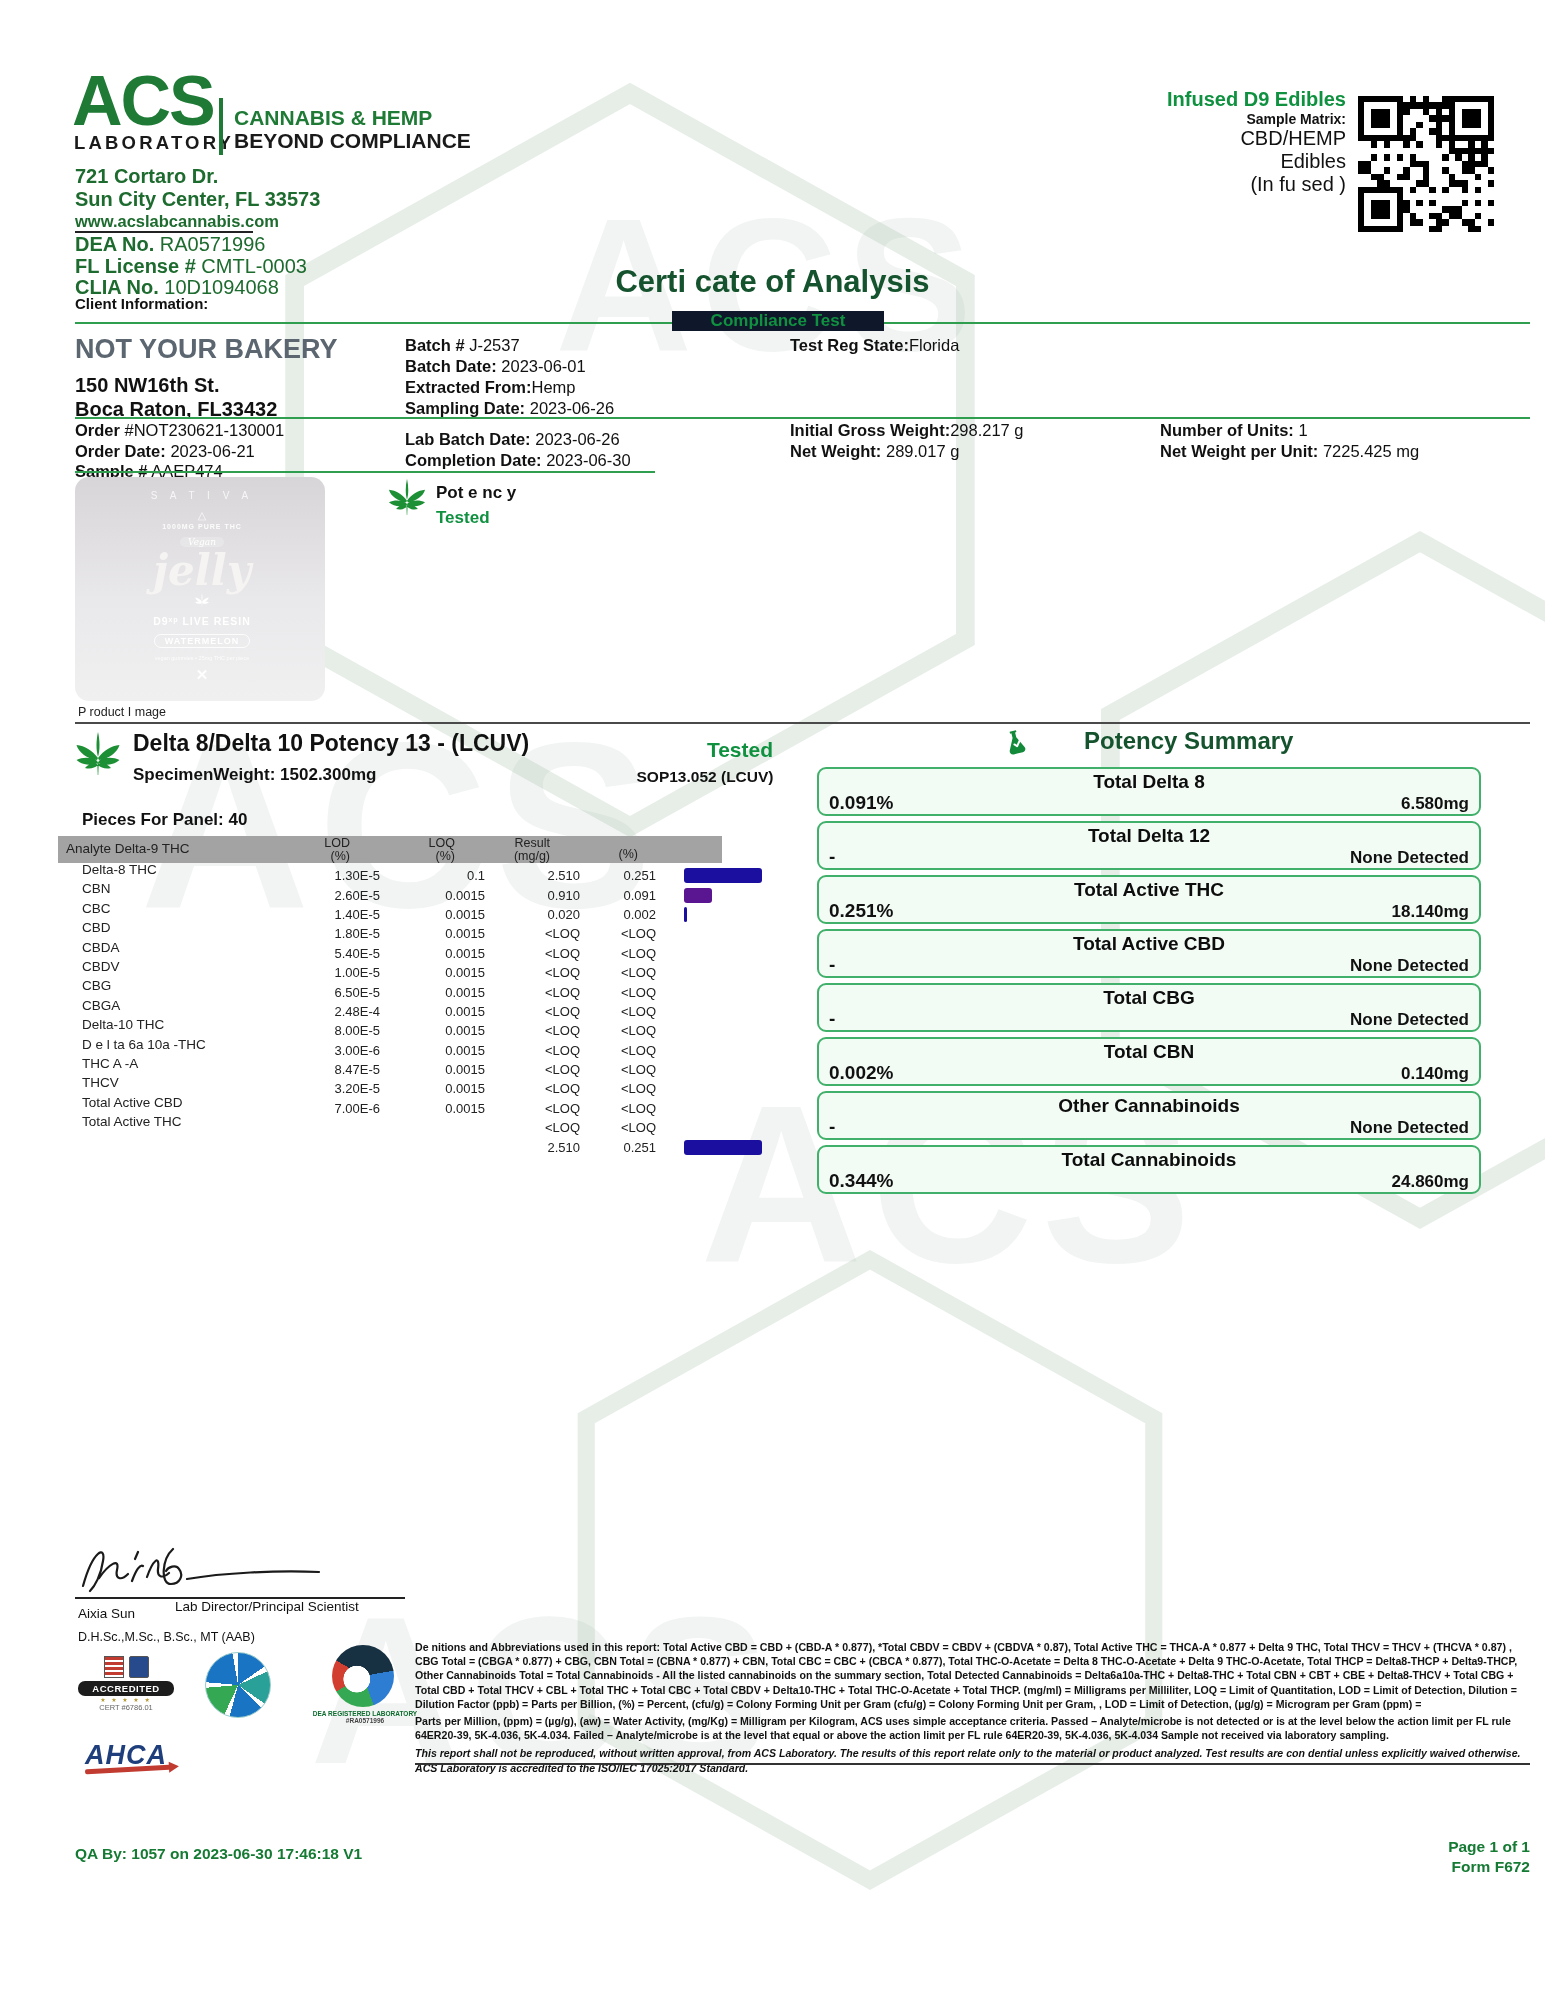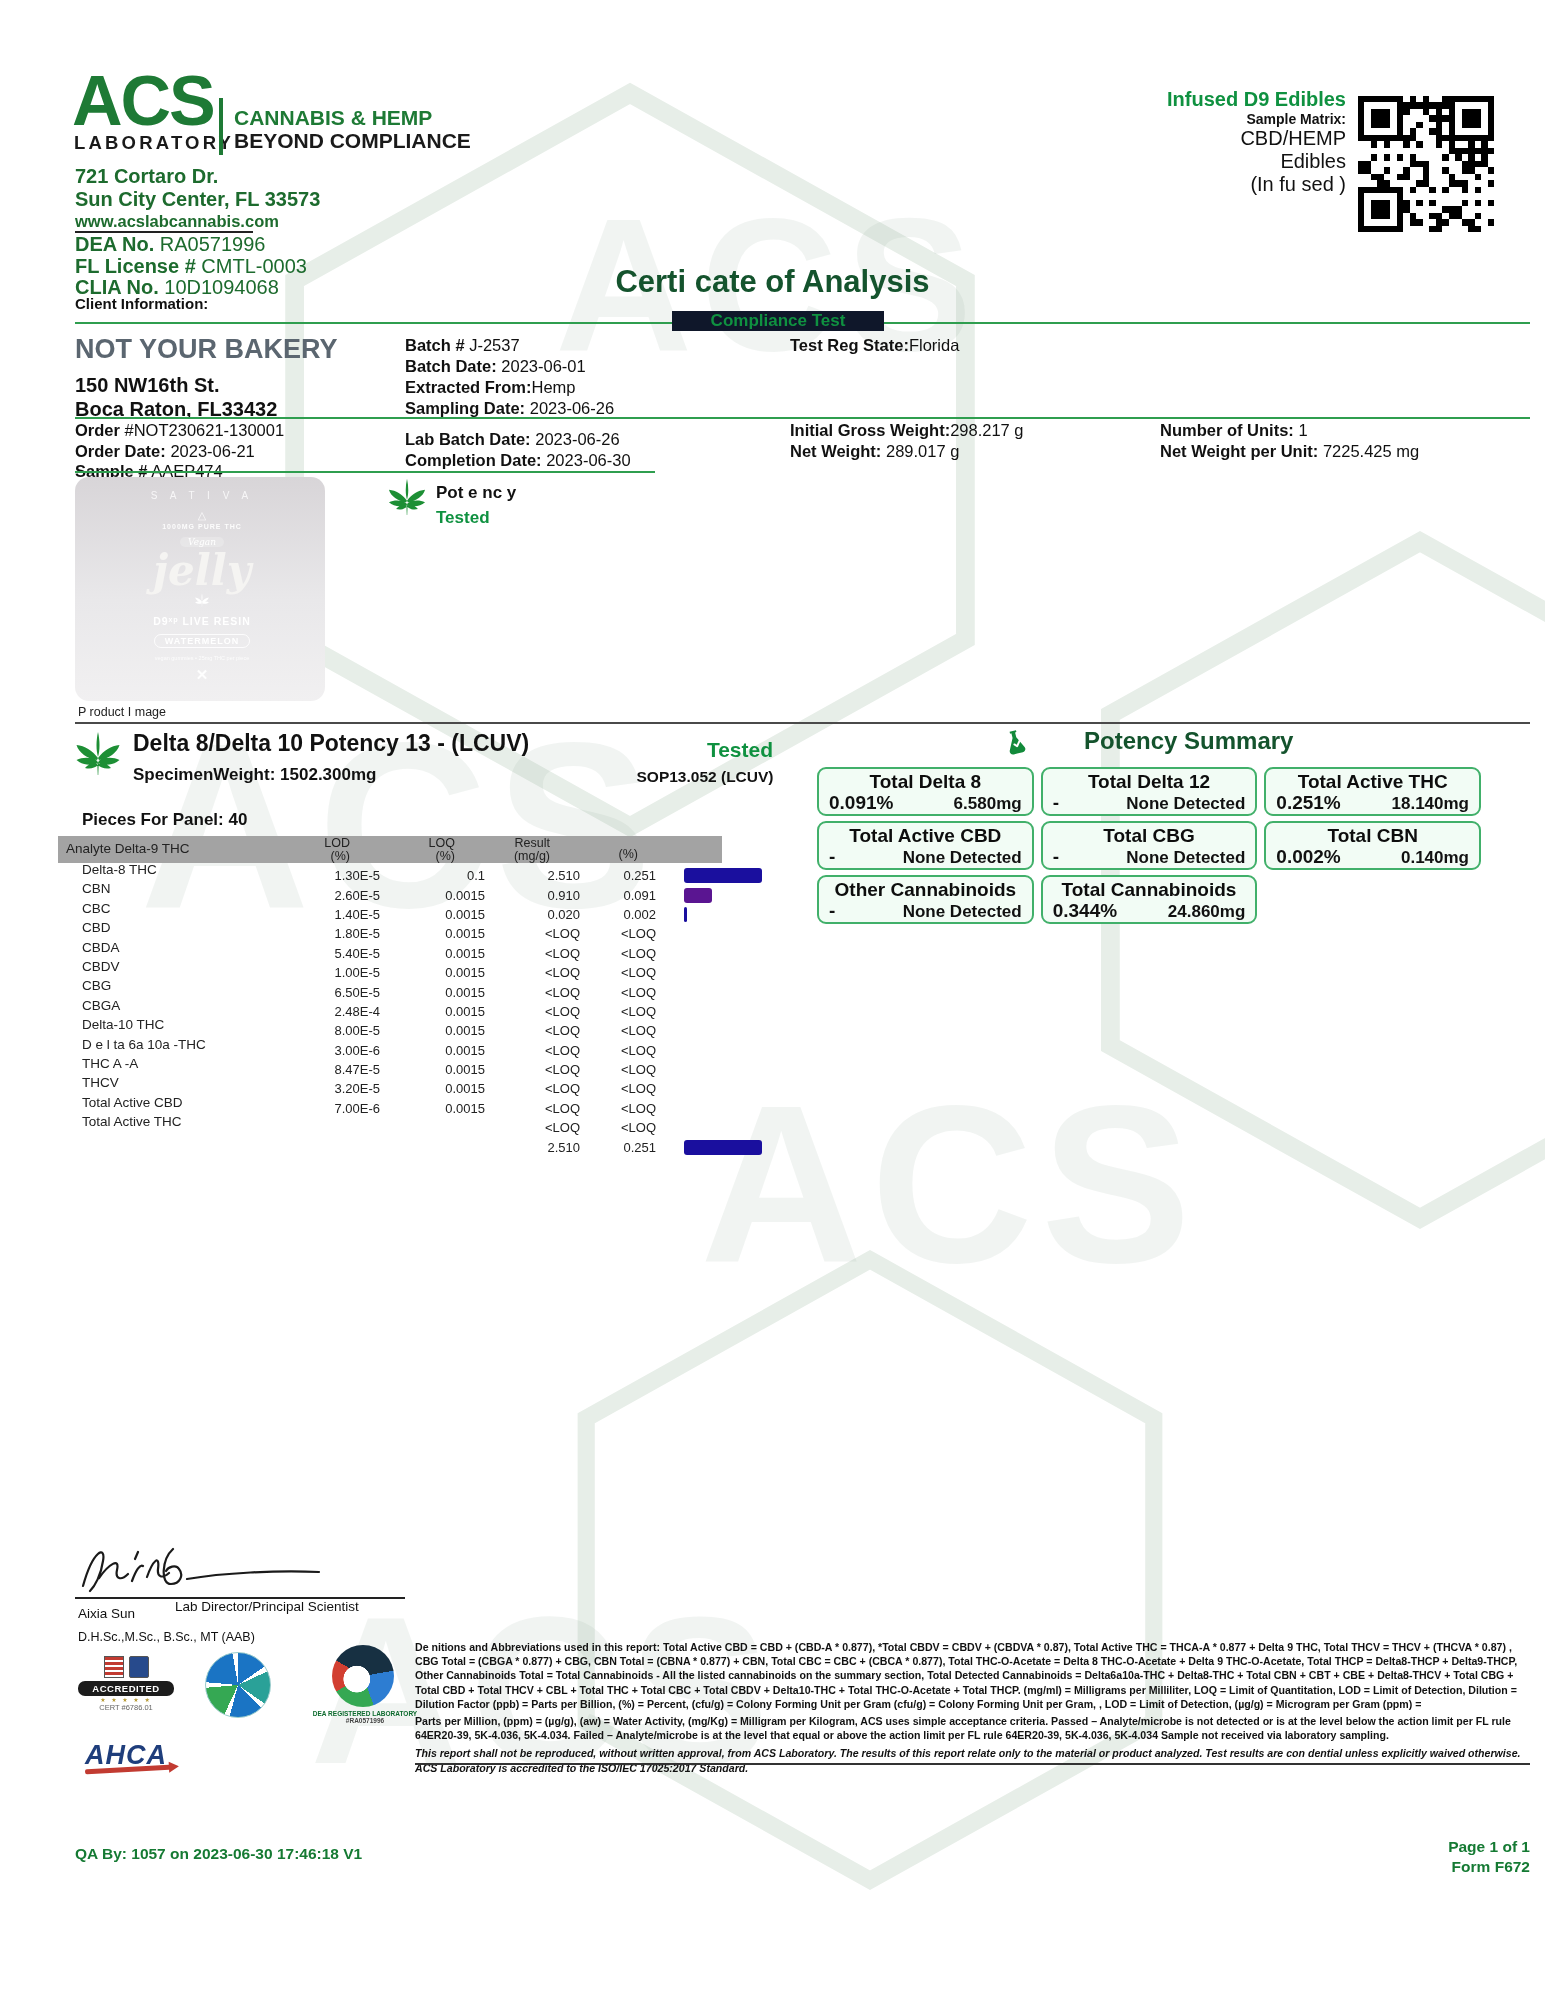--- a/index.html
+++ b/index.html
@@ -24,21 +24,21 @@
   .hcell{font-size:12.5px;line-height:12.8px;text-align:right;padding-right:14px;color:#222;}
   .hcell.first{text-align:left;padding-left:8px;font-size:13.5px;}
   .hcell.pctc{padding-right:2px;}
   .an-label{line-height:19.4px;font-size:13.5px;color:#222;white-space:nowrap;}
   .val-row{height:19.4px;font-size:13px;color:#222;}
   .vc{text-align:right;white-space:nowrap;}
   .vc.barc{text-align:left;padding-left:14px;}
   .bar{height:15px;border-radius:3px;}
   
   .pcards{position:absolute;left:817px;top:767px;width:664px;display:grid;
-          grid-template-columns:1fr 1fr 1fr;gap:5px 7px;z-index:1;}
+          grid-template-columns:1fr;gap:5px 7px;z-index:1;}
   .pcard{border:2px solid #41b06a;border-radius:9px;background:#f2fcf5;height:43px;padding:2px 10px 0 10px;}
   .pc-title{text-align:center;font-weight:bold;font-size:19px;color:#0d0d0d;}
   .pc-row{display:flex;justify-content:space-between;align-items:baseline;margin-top:-1px;}
   .pc-pct{font-weight:bold;font-size:19px;}
   .pc-mg{font-weight:bold;font-size:17px;}
   
   .photo{position:absolute;left:75px;top:477px;width:250px;height:224px;border-radius:14px;z-index:1;
          background:linear-gradient(180deg,#d8d5d8 0%,#e9e8ea 55%,#f1f0f1 100%);overflow:hidden;}
   .pouch{position:absolute;left:52px;top:6px;width:150px;height:214px;border-radius:8px 8px 10px 10px;
          background:radial-gradient(circle at 30% 20%,#ea8b90 0 12%,transparent 13%),

